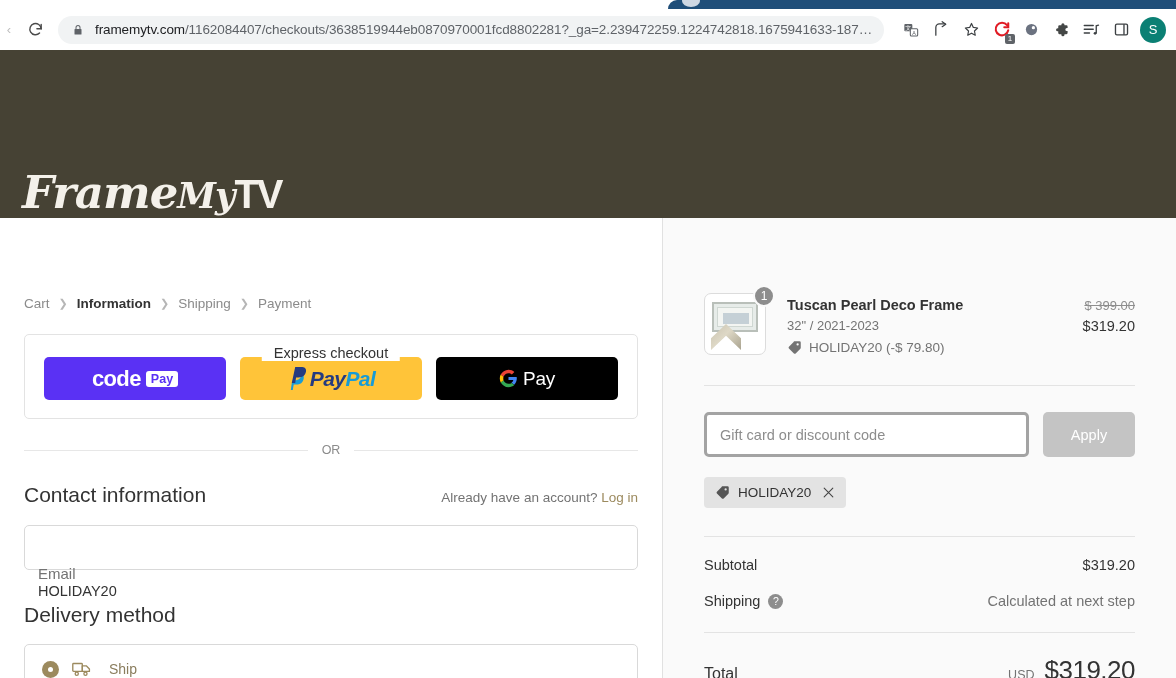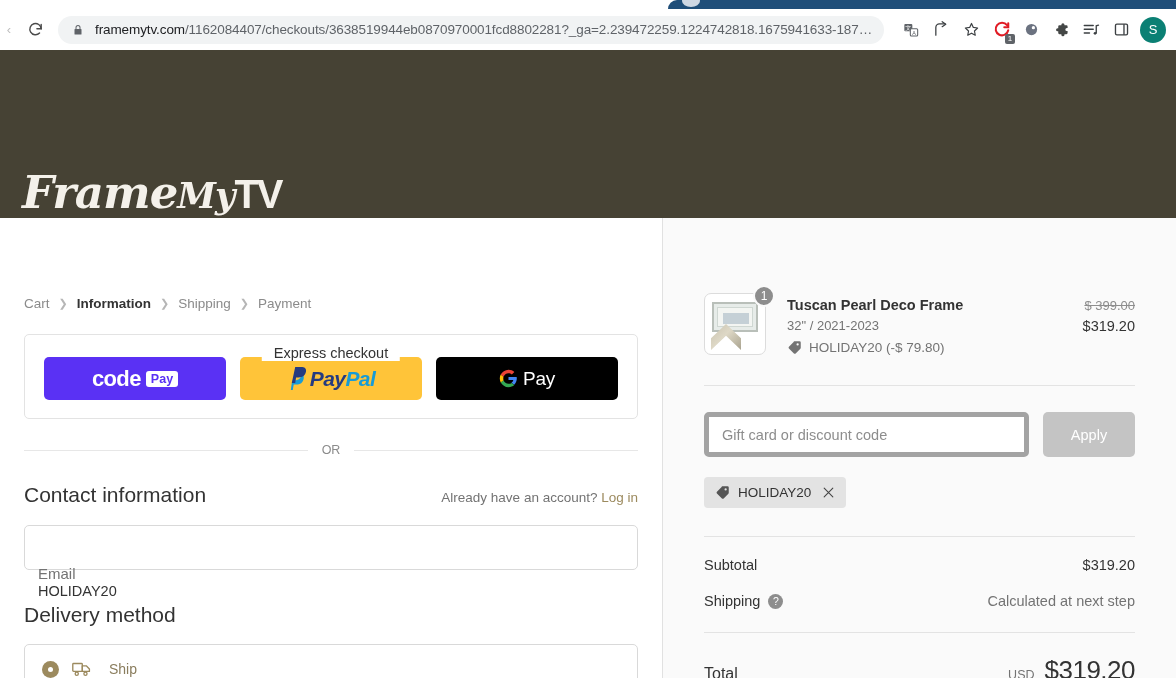--- a/index.html
+++ b/index.html
@@ -218,21 +218,21 @@
   .tag-icon { color: #737373; display: flex; flex: none; }
   .disc-text { font-size: 13.5px; color: #737373; margin-left: 7px; }
   .prod-prices { text-align: right; padding-top: 5px; flex: none; }
   .price-was { font-size: 13px; color: #8d8d8d; text-decoration: line-through; }
   .price-now { font-size: 14.5px; color: #333; margin-top: 5px; }
 
   .hr { height: 1px; background: #e3e3e3; margin: 30px 0 0; }
 
   .discount-row { display: flex; gap: 14px; margin-top: 26px; }
   .discount-input {
-    flex: 1; height: 45px; border: 5px solid #a3a3a3; border-radius: 5px;
+    flex: 1; height: 45px; border: 3px solid #a3a3a3; border-radius: 5px;
     background: #fff; font-size: 14.5px; color: #333; padding: 0 13px;
     font-family: "Liberation Sans", sans-serif;
   }
   .discount-input::placeholder { color: #8d8d8d; }
   .apply-btn {
     width: 92px; height: 45px; border-radius: 5px; background: #c4c4c4;
     color: #fff; font-size: 14.5px; border: none; cursor: pointer;
     font-family: "Liberation Sans", sans-serif;
   }
   .chip {

